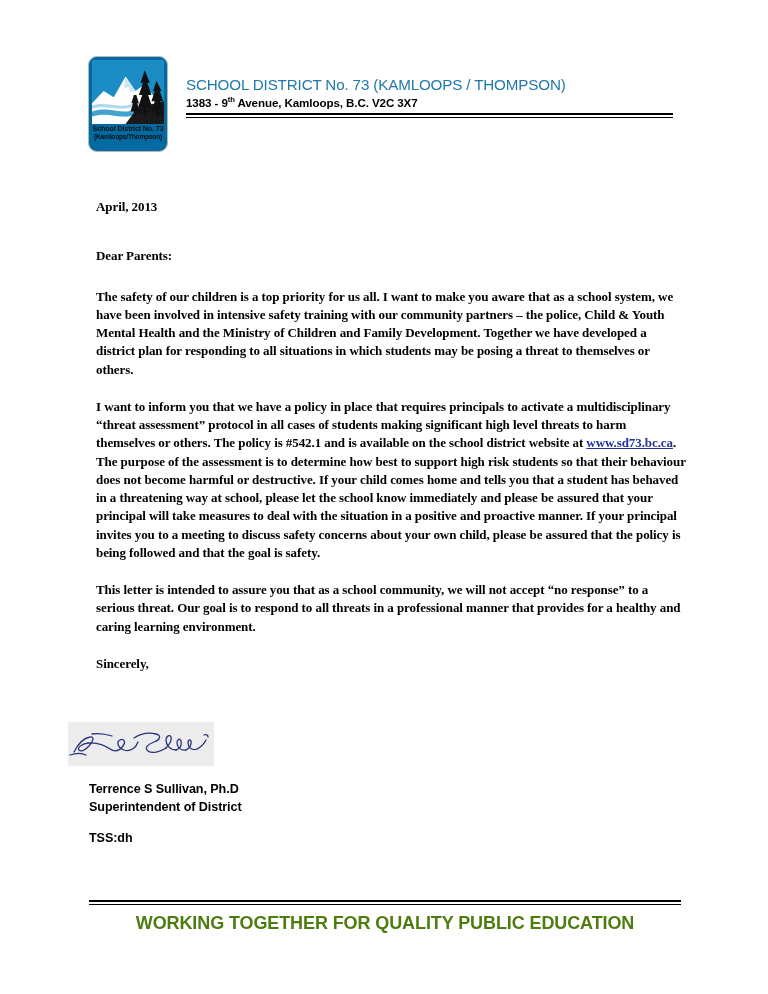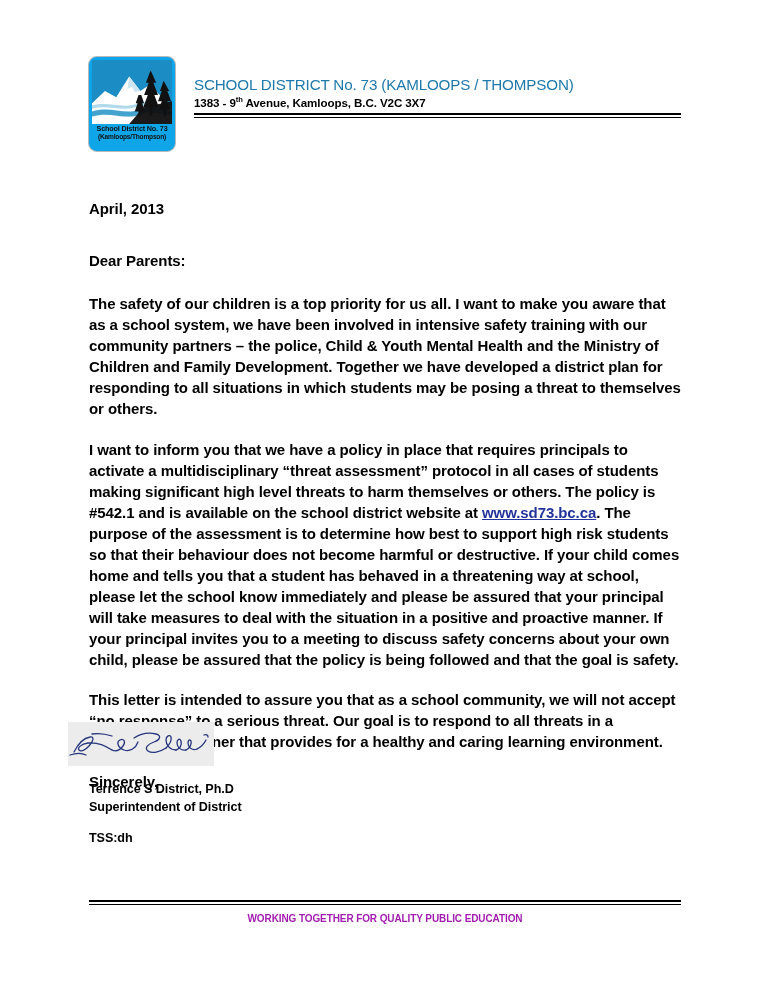--- a/index.html
+++ b/index.html
@@ -27,26 +27,26 @@
   .letterhead {
     position: absolute;
     left: 88px;
     top: 56px;
     width: 596px;
     display: flex;
     align-items: flex-start;
   }
 
   .logo-box {
-    width: 88px;
+    width: 80px;
     height: 96px;
     border: 1px solid #b9b9b9;
     border-radius: 9px;
     box-sizing: border-box;
-    background: #0ea5e9;
+    background: #0369a1;
     padding: 3px;
     flex: 0 0 auto;
     position: relative;
   }
   .logo-art {
     width: 100%;
     height: 64px;
     display: block;
   }
   .logo-caption {
@@ -101,28 +101,29 @@
     width: 487px;
     border-top: 2.5px solid #000;
     border-bottom: 1px solid #000;
     height: 2px;
     box-sizing: content-box;
   }
 
   
   .letter-body {
     position: absolute;
-    left: 89px;
+    left: 96px;
     top: 198px;
     width: 592px;
-    font-size: 15px;
+    font-size: 13px;
     line-height: 1.405;
     color: #000;
     font-weight: 600;
     letter-spacing: -0.08px;
+    font-family: Liberation Serif, serif;
   }
   .letter-body p {
     margin: 0;
   }
   .date-line { margin-bottom: 31px !important; }
   .salutation { margin-bottom: 22px !important; }
   .subject {
     margin-bottom: 23px !important;
     text-decoration: underline;
     text-underline-offset: 2px;
@@ -180,24 +181,24 @@
     border-top: 2.5px solid #000;
     border-bottom: 1px solid #000;
     height: 2px;
   }
   .footer-text {
     position: absolute;
     left: 89px;
     top: 913px;
     width: 592px;
     text-align: center;
-    font-size: 10px;
+    font-size: 18px;
     font-weight: bold;
     letter-spacing: -0.1px;
-    color: #a21caf;
+    color: #4d7c0f;
   }
 </style>
 </head>
 <body>
 
 <div class="page">
 
   <div class="letterhead">
 
     <div class="logo-box">
@@ -259,21 +260,21 @@
         <path d="M108,28 C112,27 114,23 113,19 C112,16 109,17 109,21 C109,25 113,29 118,28"></path>
         <path d="M118,28 C122,26 124,22 123,19 C122,17 120,18 120,21 C120,25 124,29 129,27"></path>
         <path d="M129,27 C133,25 136,22 138,18"></path>
         <path d="M136,13 C138,12 140,13 140,15"></path>
         <path d="M2,33 C8,31 14,31 18,33"></path>
       </g>
     </svg>
   </div>
 
   <div class="signer">
-    <div>Terrence S District, Ph.D</div>
+    <div>Terrence S Sullivan, Ph.D</div>
     <div>Superintendent of District</div>
   </div>
 
   <div class="initials">TSS:dh</div>
 
   <div class="footer-rule"></div>
   <div class="footer-text">WORKING TOGETHER FOR QUALITY PUBLIC EDUCATION</div>
 
 </div>
 

